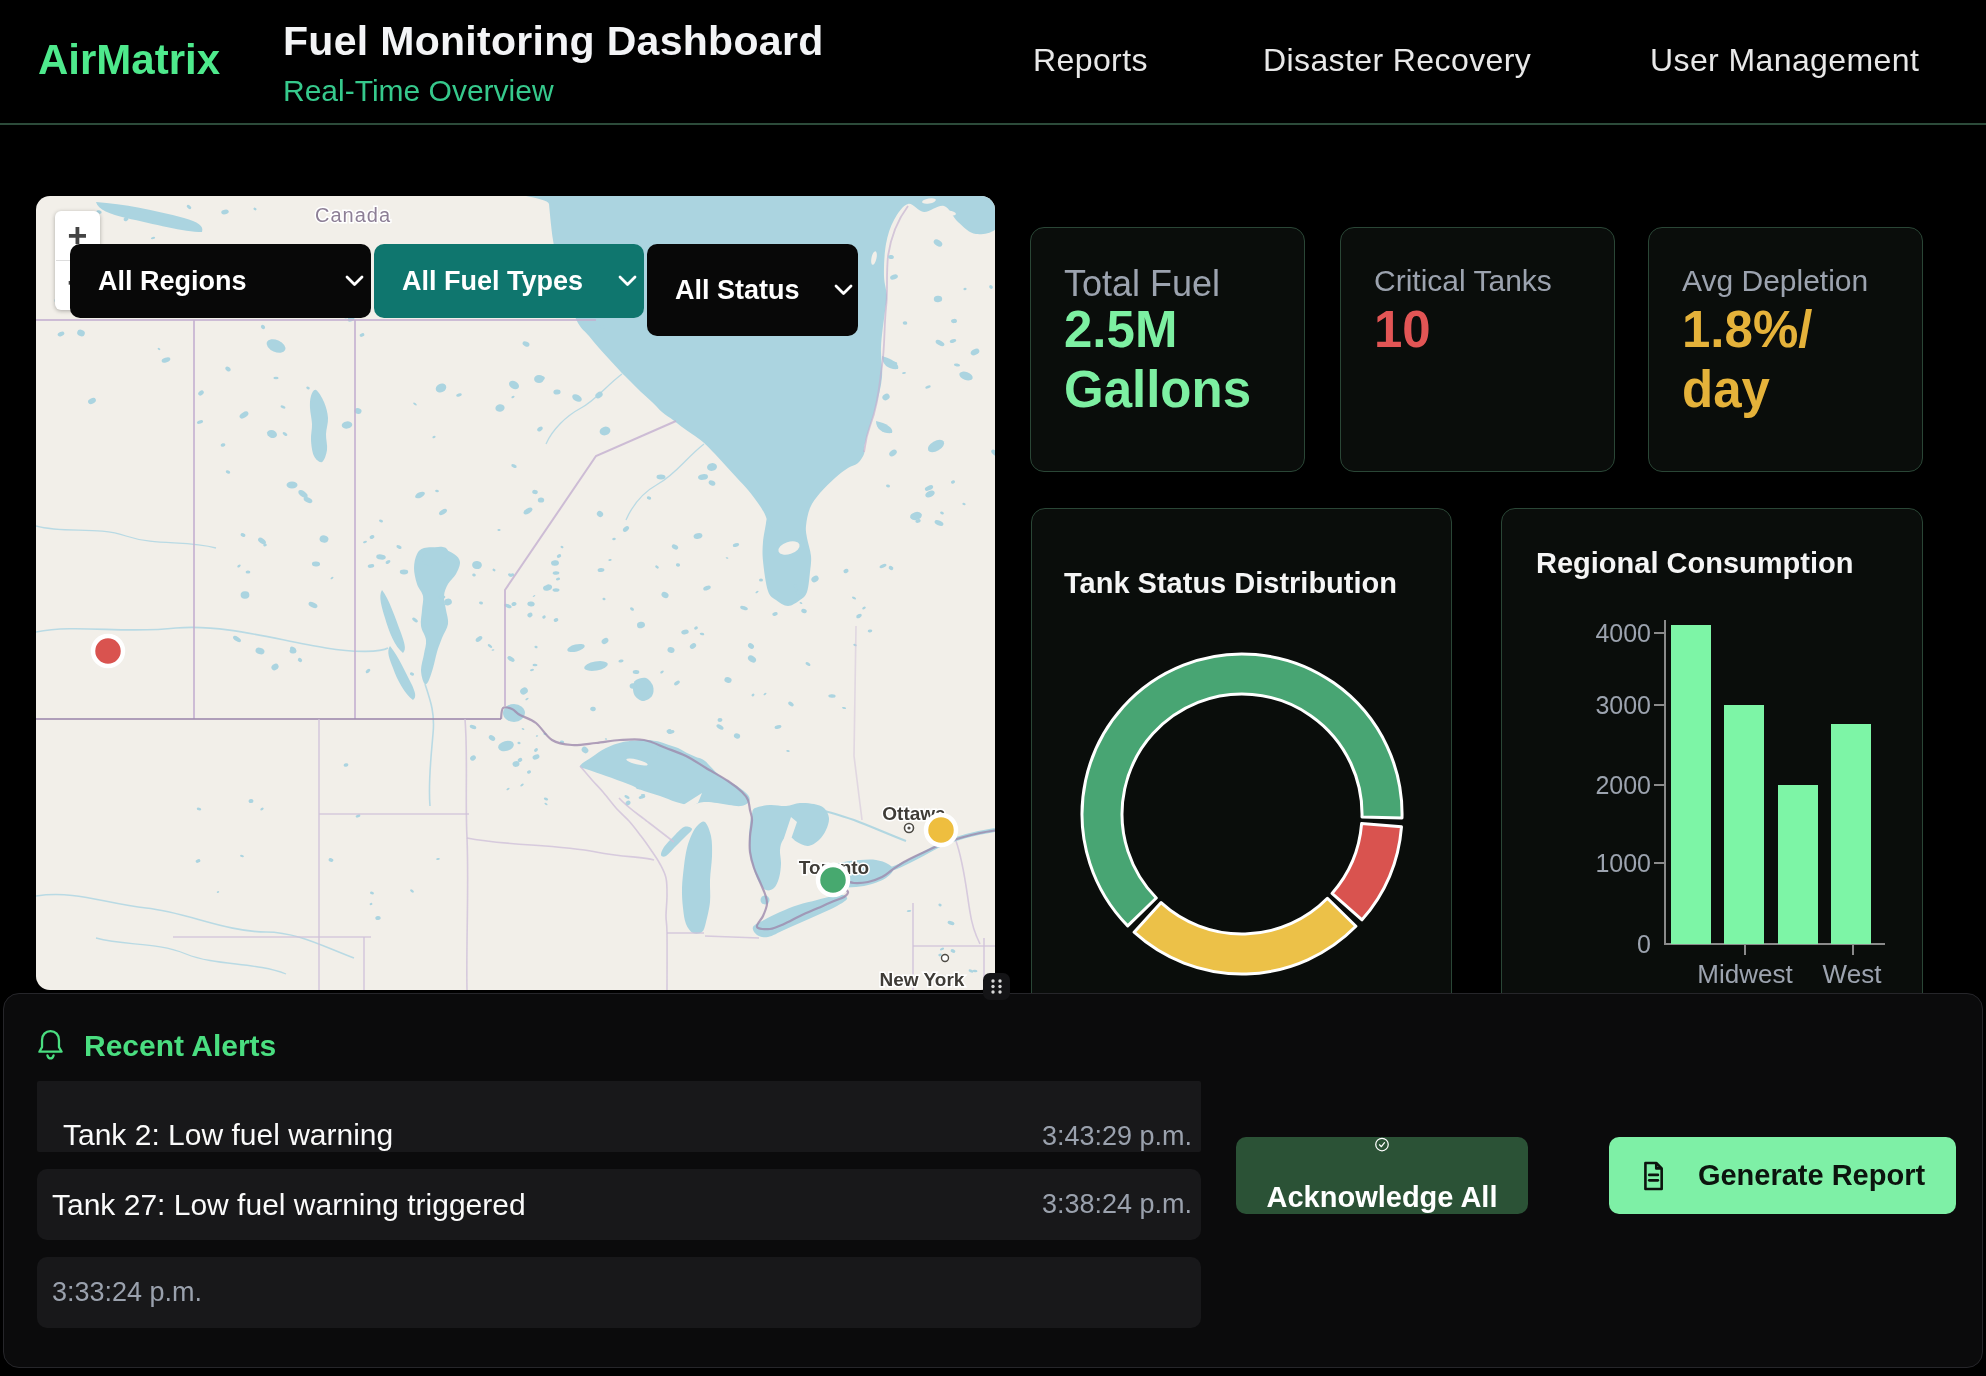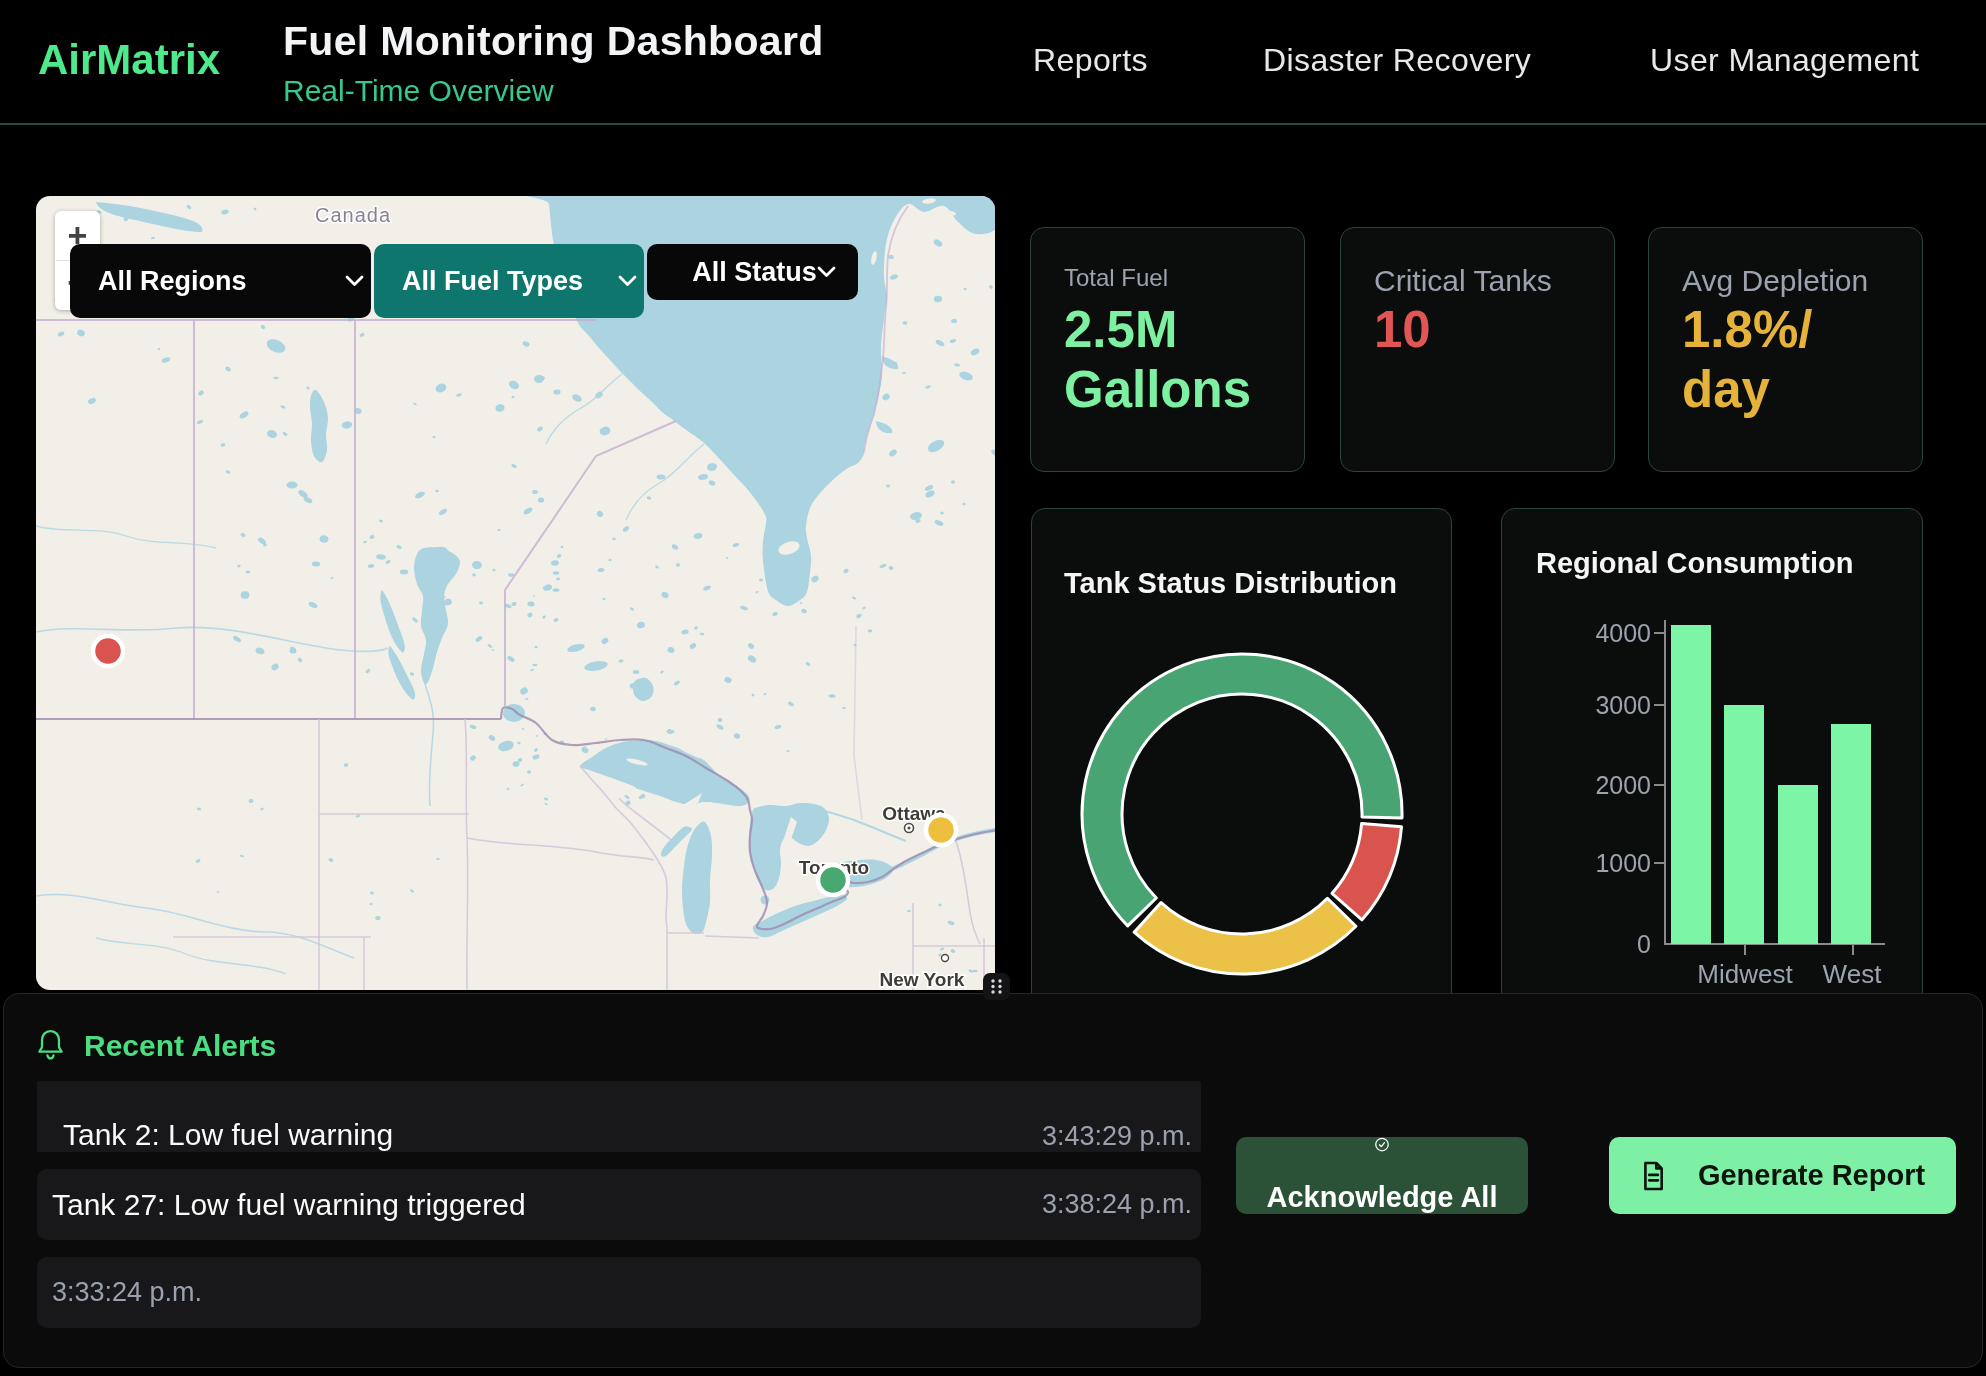--- a/index.html
+++ b/index.html
@@ -391,31 +391,31 @@
   <svg width="19" height="12" viewBox="0 0 19 12">
       <polyline points="2,2 9.5,9.5 17,2" fill="none" stroke="#fff" stroke-width="2.8" stroke-linecap="round" stroke-linejoin="round"></polyline>
     </svg>
 </div>
 <div class="abs" style="left:374px;top:244px;width:270px;height:74px;background:#0f766e;border-radius:10px;z-index:8;display:flex;align-items:center;justify-content:space-between;padding:0 7px 0 28px;">
   <span style="color:#fff;font-size:27px;font-weight:600;">All Fuel Types</span>
   <svg width="19" height="12" viewBox="0 0 19 12">
       <polyline points="2,2 9.5,9.5 17,2" fill="none" stroke="#fff" stroke-width="2.8" stroke-linecap="round" stroke-linejoin="round"></polyline>
     </svg>
 </div>
-<div class="abs" style="left:647px;top:244px;width:211px;height:56px;background:#080808;border-radius:10px;z-index:8;display:flex;align-items:center;justify-content:center;padding:0 5px 0 28px;">
+<div class="abs" style="left:647px;top:244px;width:211px;height:92px;background:#080808;border-radius:10px;z-index:8;display:flex;align-items:center;justify-content:space-between;padding:0 5px 0 28px;">
   <span style="color:#fff;font-size:27px;font-weight:600;">All Status</span>
   <svg width="19" height="12" viewBox="0 0 19 12">
       <polyline points="2,2 9.5,9.5 17,2" fill="none" stroke="#fff" stroke-width="2.8" stroke-linecap="round" stroke-linejoin="round"></polyline>
     </svg>
 </div>
 
 <div class="card" style="left:1030px;top:227px;width:275px;height:245px;"></div>
 <div class="card" style="left:1340px;top:227px;width:275px;height:245px;"></div>
 <div class="card" style="left:1648px;top:227px;width:275px;height:245px;"></div>
-<div class="abs" style="left:1064px;top:266px;font-size:24px;color:#9ca3af;line-height:1;">Total Fuel</div>
+<div class="abs" style="left:1064px;top:266px;font-size:36px;color:#9ca3af;line-height:1;">Total Fuel</div>
 <div class="abs" style="left:1064px;top:300px;font-size:51px;font-weight:700;color:#7df0a2;line-height:60px;width:210px;">2.5M Gallons</div>
 <div class="abs" style="left:1374px;top:266px;font-size:30px;color:#9ca3af;line-height:1;">Critical Tanks</div>
 <div class="abs" style="left:1374px;top:300px;font-size:51px;font-weight:700;color:#e25555;line-height:60px;">10</div>
 <div class="abs" style="left:1682px;top:266px;font-size:30px;color:#9ca3af;line-height:1;">Avg Depletion</div>
 <div class="abs" style="left:1682px;top:300px;font-size:51px;font-weight:700;color:#e5b23a;line-height:60px;width:170px;">1.8%/ day</div>
 
 <div class="card" style="left:1031px;top:508px;width:421px;height:502px;"></div>
 <div class="card" style="left:1501px;top:508px;width:422px;height:502px;"></div>
 <div class="abs" style="left:1064px;top:549px;font-size:29px;font-weight:700;color:#f5f5f5;line-height:1;margin-top:20px;">Tank Status Distribution</div>
 <div class="abs" style="left:1536px;top:549px;font-size:29px;font-weight:700;color:#f5f5f5;line-height:1;">Regional Consumption</div>

